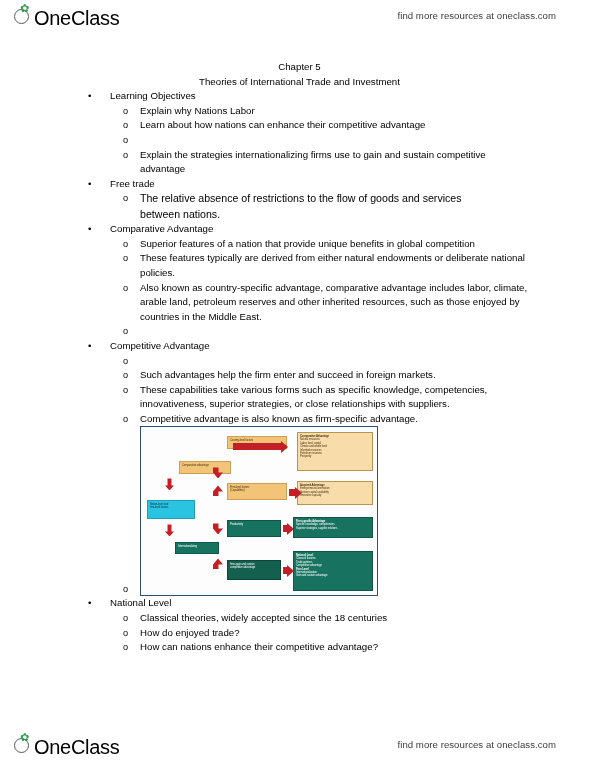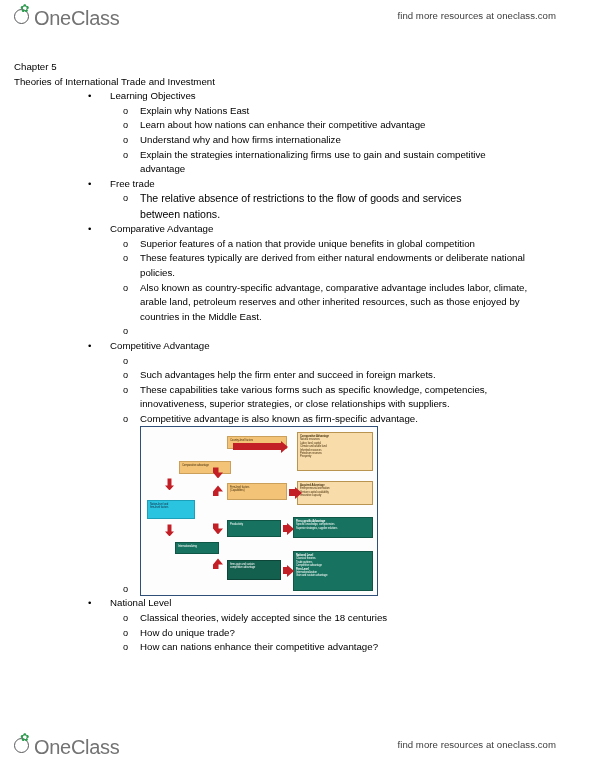--- a/index.html
+++ b/index.html
@@ -56,21 +56,21 @@
     height: 6px;
     color: #2e9b4f;
     font-size: 11px;
     line-height: 6px;
     font-family: "DejaVu Sans", sans-serif;
   }
   .logo-text {
     font-family: "Liberation Sans", sans-serif;
     font-size: 20px;
     letter-spacing: -0.3px;
-    color: #737373;
+    color: #000000;
     margin-left: 1px;
   }
   .brand-tagline {
     position: absolute;
     right: 39px;
     top: 6px;
     font-size: 9.6px;
     color: #3b3b3b;
     letter-spacing: 0.05px;
     white-space: nowrap;
@@ -78,23 +78,24 @@
 
   
   .page {
     position: absolute;
     left: 0;
     top: 60px;
     width: 595px;
   }
 
   .doc-title {
+    text-align: center;
     font-size: 9.7px;
     line-height: 14.6px;
-    padding-left: 14px;
+    padding-left: 4px;
   }
 
   
   .lvl1 {
     position: relative;
     padding-left: 110px;
     font-size: 9.7px;
     line-height: 14.6px;
     min-height: 14.6px;
   }
@@ -222,29 +223,28 @@
 
   <div class="doc-title">Chapter 5</div>
   <div class="doc-title">Theories of International Trade and Investment</div>
 
   <div class="lvl1">
     <span class="bullet">•</span>
     <span>Learning Objectives</span>
   </div>
   <div class="lvl2">
     <span class="bullet">o</span>
-    <span>Explain why Nations East</span>
+    <span>Explain why Nations Labor</span>
   </div>
   <div class="lvl2">
     <span class="bullet">o</span>
     <span>Learn about how nations can enhance their competitive advantage</span>
   </div>
   <div class="lvl2">
     <span class="bullet">o</span>
-    <span>Understand why and how firms internationalize</span>
   </div>
   <div class="lvl2">
     <span class="bullet">o</span>
     <span>Explain the strategies internationalizing firms use to gain and sustain competitive advantage</span>
   </div>
 
   <div class="lvl1">
     <span class="bullet">•</span>
     <span>Free trade</span>
   </div>
@@ -379,21 +379,21 @@
   <div class="lvl1">
     <span class="bullet">•</span>
     <span>National Level</span>
   </div>
   <div class="lvl2">
     <span class="bullet">o</span>
     <span>Classical theories, widely accepted since the 18 centuries</span>
   </div>
   <div class="lvl2">
     <span class="bullet">o</span>
-    <span>How do unique trade?</span>
+    <span>How do enjoyed trade?</span>
   </div>
   <div class="lvl2">
     <span class="bullet">o</span>
     <span>How can nations enhance their competitive advantage?</span>
   </div>
 
 </div>
 
 <div class="brandbar footer">
   <div class="logo">

